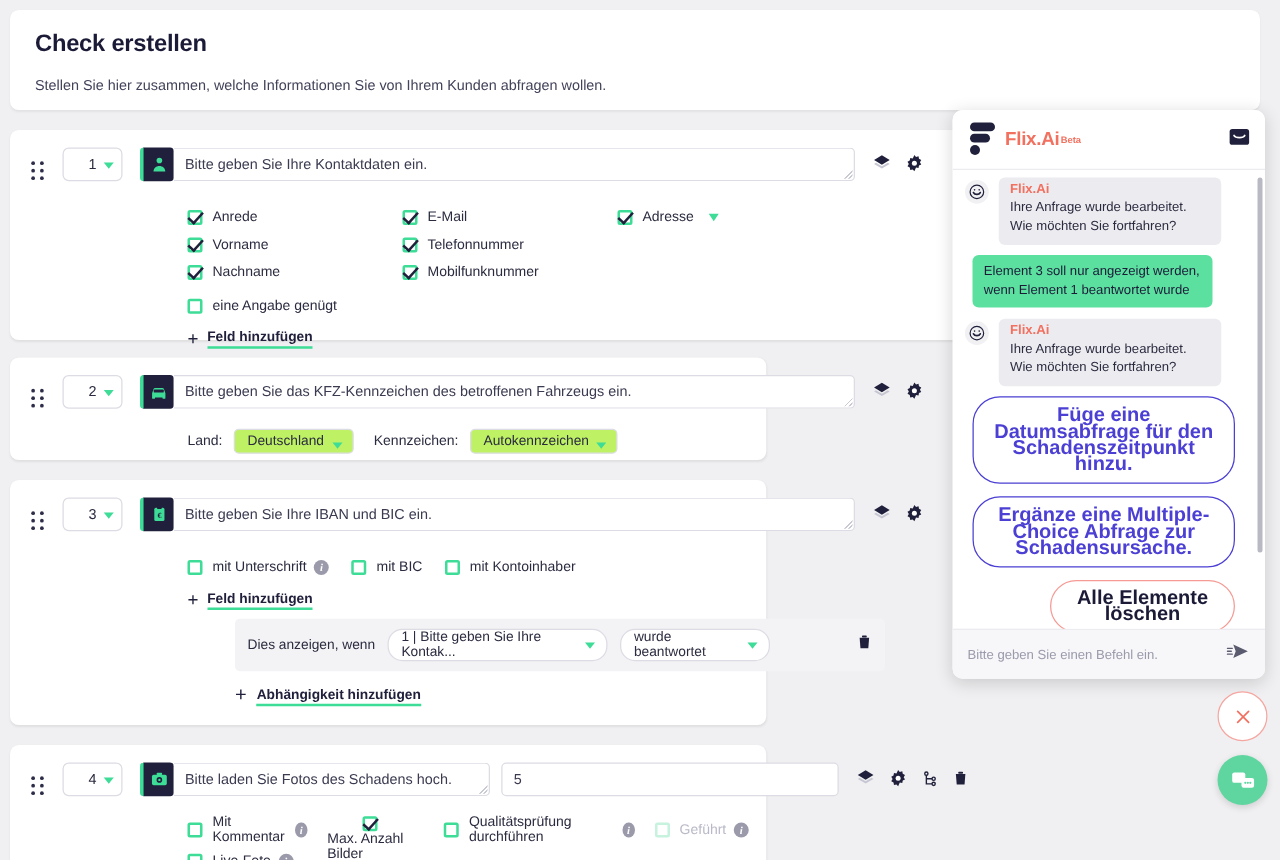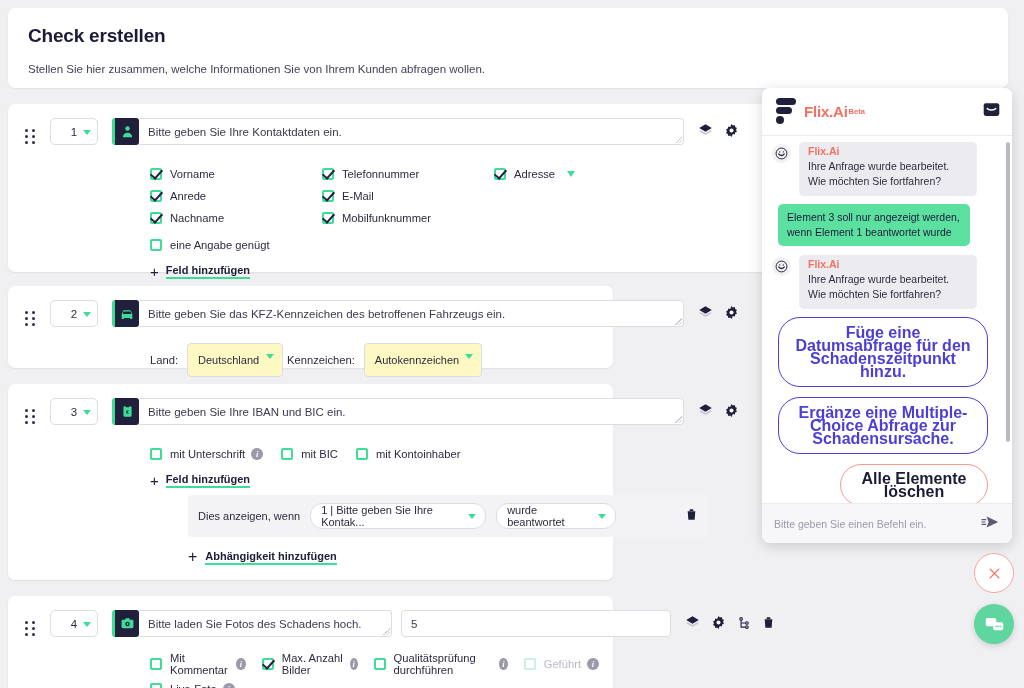--- a/index.html
+++ b/index.html
@@ -118,23 +118,23 @@
     display: flex; align-items: center; margin: 7px 0 0 0; padding-left: 0;
     font-size: 11px; font-weight: bold; color: #20203c; width: fit-content;
   }
   .add-field .plus { font-size: 15px; font-weight: 400; margin-right: 7px; color:#20203c; }
   .add-field .lbl { border-bottom: 2px solid #3ddc97; padding-bottom: 1px; }
 
   
   .inline-row { display: flex; align-items: center; padding: 10px 0 0 142px; }
   .inline-row .lab { font-size: 11.2px; color: #2b2b40; margin-right: 9px; }
   .sel {
-    height: 34px; border: 1px solid #dcdce4; border-radius: 4px; background: #fef9c3;
+    height: 20px; border: 1px solid #dcdce4; border-radius: 4px; background: #bef264;
     font-size: 11px; color: #2b2b40; padding: 0 24px 0 10px;
-    display: flex; align-items: center; position: relative; margin-right: 4px;
+    display: flex; align-items: center; position: relative; margin-right: 16px;
   }
   .sel .caret {
     position: absolute; right: 8px; top: 10px; width: 0; height: 0;
     border-left: 4px solid transparent; border-right: 4px solid transparent;
     border-top: 5px solid #3ddc97;
   }
 
   
   .dep-wrap { padding: 6px 14px 0 142px; }
   .dep-head { display: flex; align-items: center; margin-bottom: 10px; }
@@ -275,43 +275,43 @@
               <circle cx="12" cy="12" r="3.2" fill="#fff"></circle>
             </svg>
         </span>
       </div>
     </div>
     <div class="opts">
       <div class="opt-grid">
         <div class="opt-col">
           <div class="opt">
               <span class="cb checked"></span>
-              <span>Vorname</span>
+              <span>Anrede</span>
             </div>
           <div class="opt">
               <span class="cb checked"></span>
-              <span>Anrede</span>
+              <span>Vorname</span>
             </div>
           <div class="opt">
               <span class="cb checked"></span>
               <span>Nachname</span>
             </div>
           <div class="opt" style="margin-top:5px;">
               <span class="cb"></span>
               <span>eine Angabe genügt</span>
             </div>
         </div>
         <div class="opt-col">
           <div class="opt">
               <span class="cb checked"></span>
-              <span>Telefonnummer</span>
+              <span>E-Mail</span>
             </div>
           <div class="opt">
               <span class="cb checked"></span>
-              <span>E-Mail</span>
+              <span>Telefonnummer</span>
             </div>
           <div class="opt">
               <span class="cb checked"></span>
               <span>Mobilfunknummer</span>
             </div>
         </div>
         <div class="opt-col">
           <div class="opt">
             <span class="cb checked"></span>
             <span>Adresse</span>
@@ -522,21 +522,21 @@
         </span>
       </div>
     </div>
     <div class="opts" style="padding-top:10px;">
       <div style="display:flex; align-items:center;">
         <div class="opt" style="margin-right:16px;">
           <span class="cb"></span>
           <span>Mit Kommentar</span>
           <span class="info-i">i</span>
         </div>
-        <div class="opt" style="margin-right:16px;">
+        <div class="opt" style="margin-right:16px;flex-direction:column;">
           <span class="cb checked"></span>
           <span>Max. Anzahl Bilder</span>
           <span class="info-i">i</span>
         </div>
         <div class="opt" style="margin-right:16px;">
           <span class="cb"></span>
           <span>Qualitätsprüfung durchführen</span>
           <span class="info-i">i</span>
         </div>
         <div class="opt dim">

